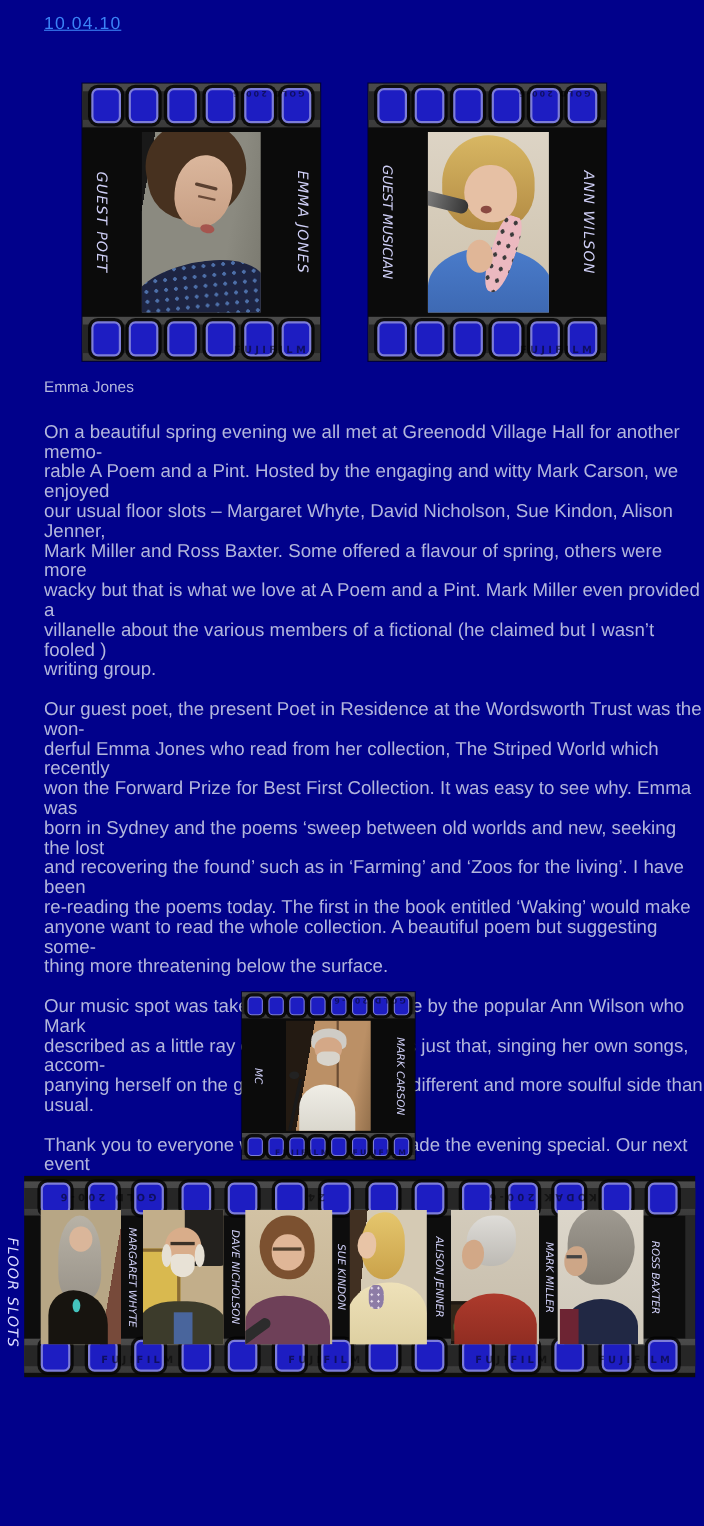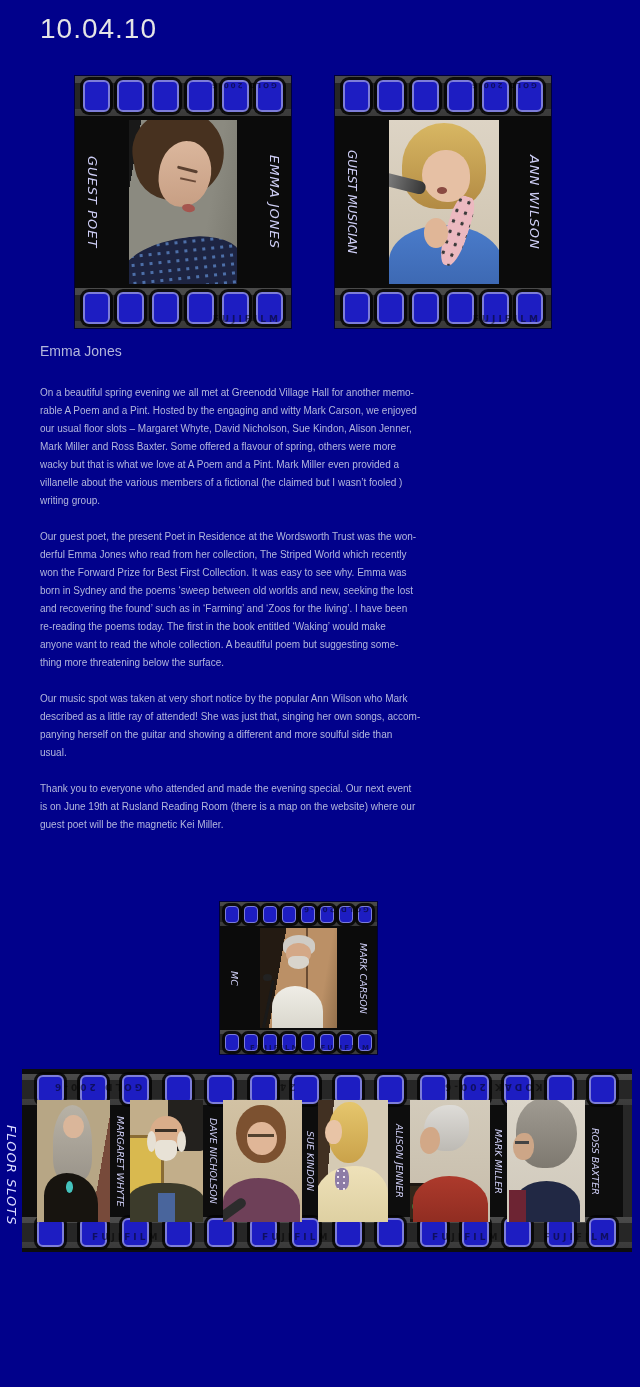--- a/index.html
+++ b/index.html
@@ -4,29 +4,29 @@
 <style>
   html,body{margin:0;padding:0}
   body{
     width:640px;height:1387px;position:relative;overflow:hidden;
     background:#01018b;
     font-family:"Liberation Sans",sans-serif;
   }
   
   .page-title{
     position:absolute;left:40px;top:13px;
-    font-size:28px;letter-spacing:1px;color:#e5e5e5;font-weight:400;
+    font-size:16px;letter-spacing:1px;color:#3b82f6;font-weight:400;text-decoration:underline;
   }
   .caption{
     position:absolute;left:40px;top:343px;
     font-size:14px;color:#b3b7dc;
   }
   .article{
     position:absolute;left:40px;top:384px;width:600px;
-    font-size:10px;line-height:18px;color:#b3b7dc;
+    font-size:17px;line-height:18px;color:#b3b7dc;
   }
   .article p{margin:0 0 18px 0;white-space:pre-line}
   
   .frame{position:absolute;background:#0c0c0c;box-shadow:0 0 0 1px rgba(0,0,0,.6)}
   .band{
     position:absolute;left:0;right:0;display:flex;align-items:center;justify-content:space-evenly;
     background:linear-gradient(#4b4b4b,#3a3a3a);
   }
   .band::before{content:"";position:absolute;left:0;right:0;top:18%;bottom:18%;background:#262626}
   .band-top{top:0}.band-bottom{bottom:0}

